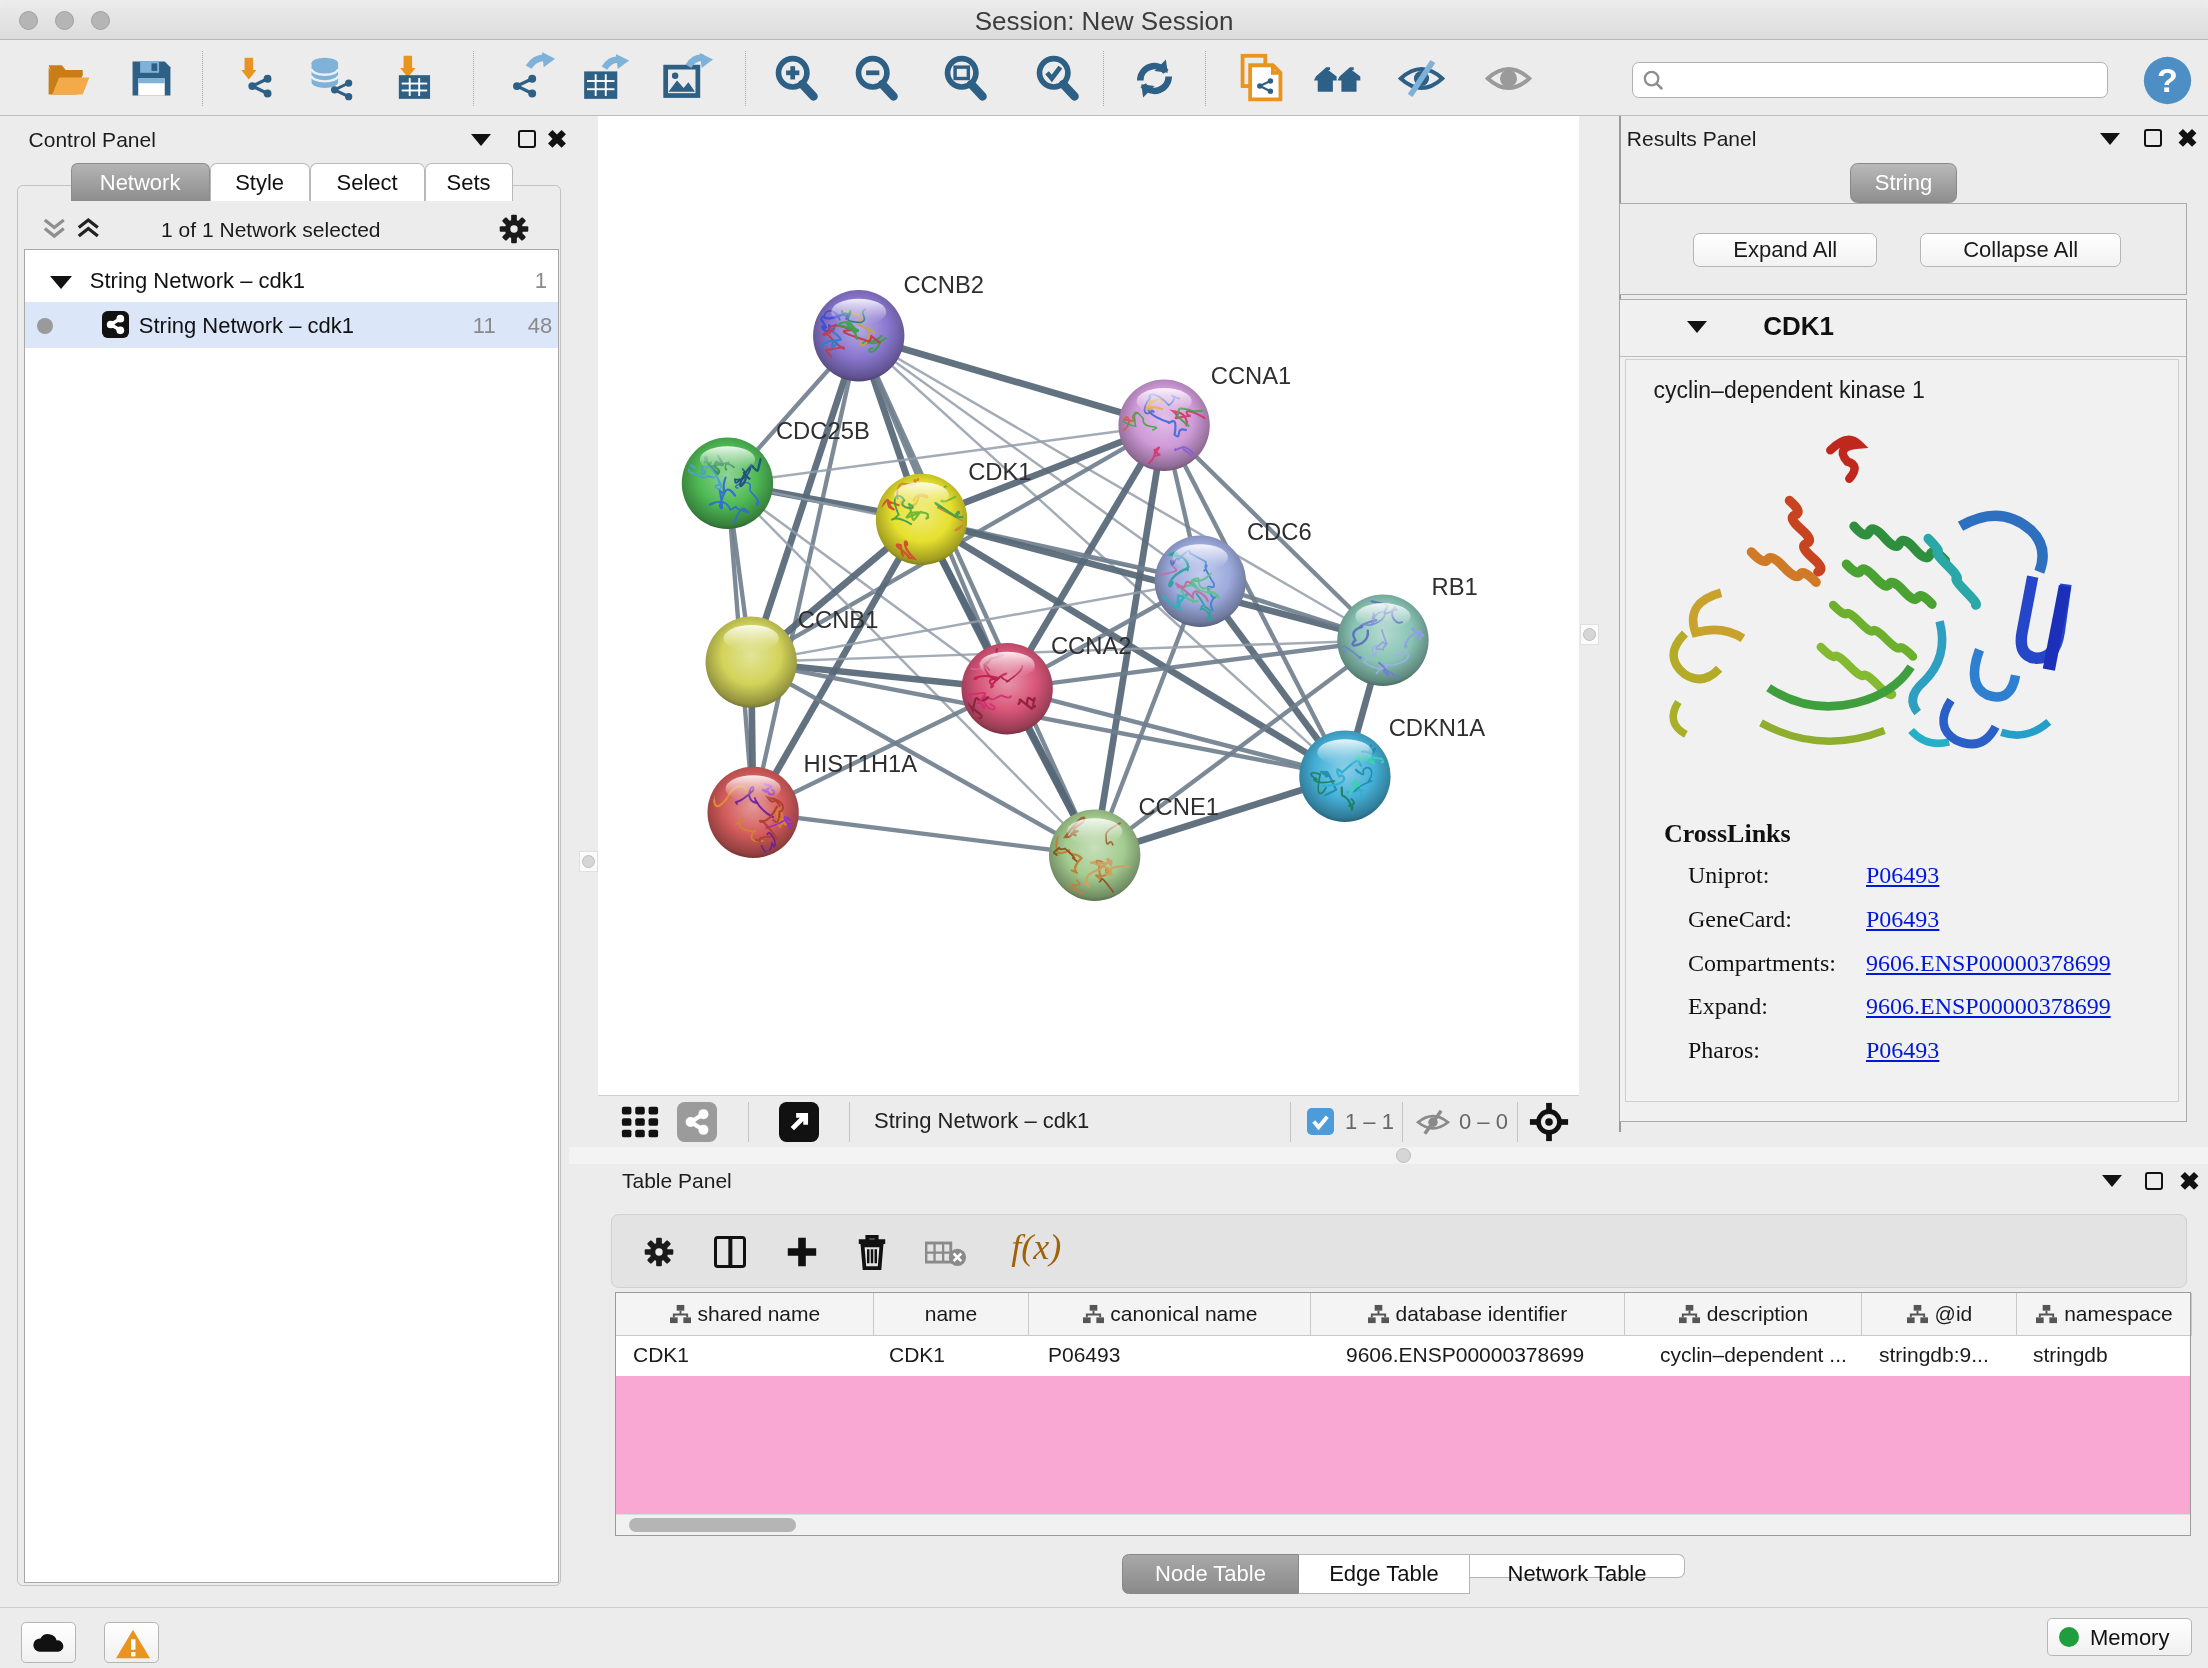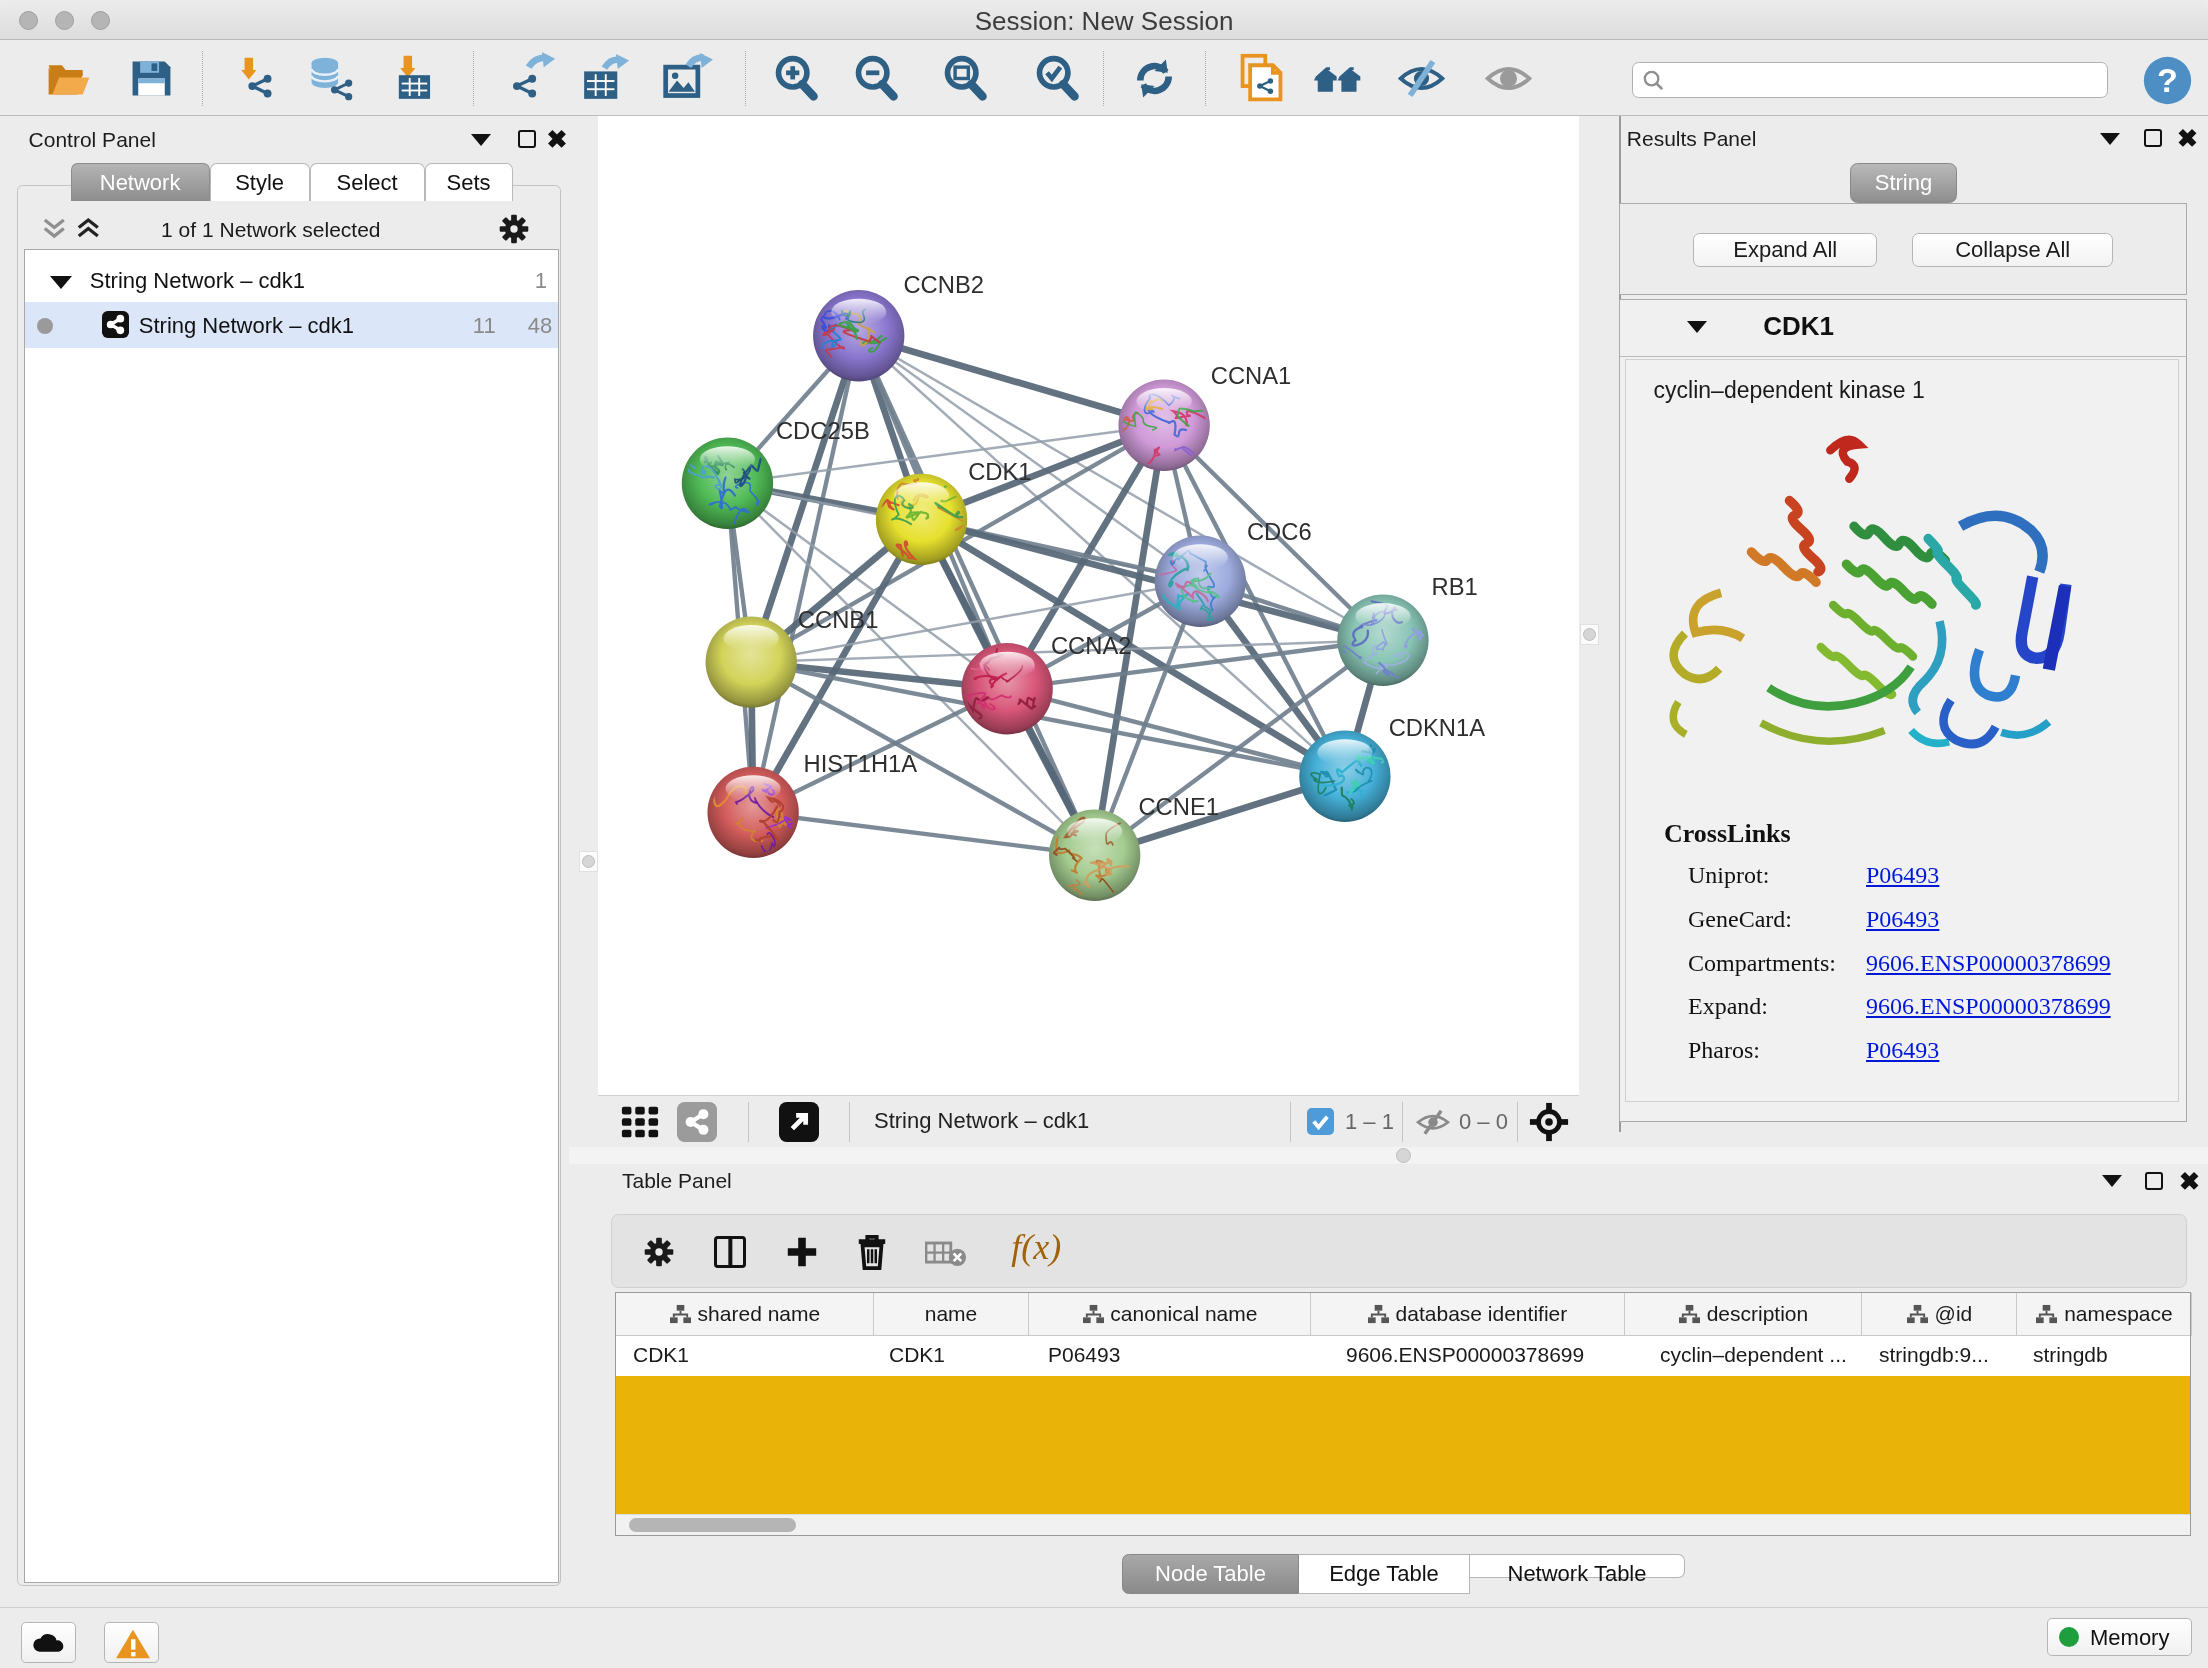--- a/index.html
+++ b/index.html
@@ -585,21 +585,21 @@
     <div class="abs" style="left:1396px;top:1148px;width:15px;height:15px;border-radius:50%;background:#d6d6d6;border:1px solid #bdbdbd"></div>
     <div class="abs" style="left:1619px;top:116px;width:1.9px;height:1016px;background:#9a9a9a"></div>
     <div class="abs" style="left:1623px;top:116px;width:586px;height:1016px;background:#ececec">
       <div class="ptitle abs" style="left:3.8px;top:10.5px">Results Panel</div>
       <div class="abs tri" style="left:477px;top:17px"></div>
       <div class="abs sq" style="left:521px;top:13.3px"></div>
       <div class="abs xx" style="left:554px;top:13.3px">✖</div>
       <div class="abs" style="left:227px;top:47px;width:107px;height:40px;background:linear-gradient(#b9b9b9,#8e8e8e);border:1px solid #888;border-radius:7.6px;color:#fff;font-size:22px;text-align:center;line-height:38px">String</div>
       <div class="abs" style="left:-3.8px;top:87px;width:568px;height:92px;border:1.9px solid #aaa;background:#ececec">
         <div class="btn" style="left:73px;top:28.5px;width:184px;height:34px;line-height:32px">Expand All</div>
-        <div class="btn" style="left:292px;top:28.5px;width:201px;height:34px;line-height:32px">Collapse All</div>
+        <div class="btn" style="left:300px;top:28.5px;width:201px;height:34px;line-height:32px">Collapse All</div>
       </div>
       <div class="abs" style="left:-3.8px;top:183px;width:568px;height:823px;border:1.9px solid #aaa;background:#f0f0f0">
         <div class="abs" style="left:0;top:0;width:100%;height:57px;border-bottom:1.9px solid #bbb">
           <div class="abs" style="left:67px;top:21px;width:0;height:0;border-left:10.5px solid transparent;border-right:10.5px solid transparent;border-top:12.4px solid #111"></div>
           <div class="abs" style="left:143px;top:11.4px;font-size:26px;font-weight:bold;color:#111">CDK1</div>
         </div>
         <div class="abs" style="left:4.8px;top:59px;width:554px;height:743px;background:#f1f1f1;border:1px solid #cfcfcf;overflow:hidden">
           <div class="abs" style="left:27.6px;top:17px;font-size:23px;color:#1a1a1a">cyclin–dependent kinase 1</div>
           <svg class="abs" style="left:0;top:57px" width="554" height="380" viewBox="0 0 583 400">
             <path d="M215 35 q18 -18 30 -6 q-26 2 -12 18 q14 4 2 18" fill="none" stroke="#c0281e" stroke-width="9" stroke-linecap="round"></path>
@@ -671,21 +671,21 @@
           <path d="M14 17 v15 M18 17 v15 M22 17 v15" stroke="#111" stroke-width="2.6"></path>
         </svg>
         <svg class="abs" style="left:313px;top:25px" width="42" height="27" viewBox="0 0 44 28">
           <rect x="1" y="3" width="26" height="20" fill="none" stroke="#8a8a8a" stroke-width="3"></rect>
           <path d="M10 3 v20 M19 3 v20 M1 13 h26" stroke="#8a8a8a" stroke-width="2.4"></path>
           <circle cx="34" cy="18" r="9" fill="#8a8a8a"></circle>
           <path d="M30 14 l8 8 M38 14 l-8 8" stroke="#fff" stroke-width="2.6"></path>
         </svg>
         <div class="abs" style="left:399px;top:11.4px;font-family:'Liberation Serif',serif;font-style:italic;font-size:36px;color:#a16207">f(x)</div>
       </div>
-      <div class="abs" style="left:17px;top:128px;width:1576px;height:244px;background:#eab308;border:1px solid #9a9a9a">
+      <div class="abs" style="left:17px;top:128px;width:1576px;height:244px;background:#f9a8d4;border:1px solid #9a9a9a">
         <div class="abs" style="left:0;top:0;width:100%;height:43px;background:#f4f4f4;border-bottom:1px solid #c9c9c9">
           <div class="abs" style="left:0px;top:0;width:258px;height:43px;border-right:1px solid #c9c9c9;text-align:center;font-size:21px;color:#1a1a1a;line-height:42px;overflow:hidden;white-space:nowrap"><svg width="23" height="21" viewBox="0 0 24 22" style="vertical-align:-3.8px">
               <rect x="8" y="1" width="8" height="6" fill="#555"></rect>
               <rect x="1" y="14" width="8" height="6" fill="#555"></rect>
               <rect x="15" y="14" width="8" height="6" fill="#555"></rect>
               <path d="M12 7 v4 M5 14 v-3 h14 v3" stroke="#555" stroke-width="2" fill="none"></path>
             </svg> shared name</div>
           <div class="abs" style="left:258px;top:0;width:155px;height:43px;border-right:1px solid #c9c9c9;text-align:center;font-size:21px;color:#1a1a1a;line-height:42px;overflow:hidden;white-space:nowrap"> name</div>
           <div class="abs" style="left:413px;top:0;width:282px;height:43px;border-right:1px solid #c9c9c9;text-align:center;font-size:21px;color:#1a1a1a;line-height:42px;overflow:hidden;white-space:nowrap"><svg width="23" height="21" viewBox="0 0 24 22" style="vertical-align:-3.8px">
               <rect x="8" y="1" width="8" height="6" fill="#555"></rect>

